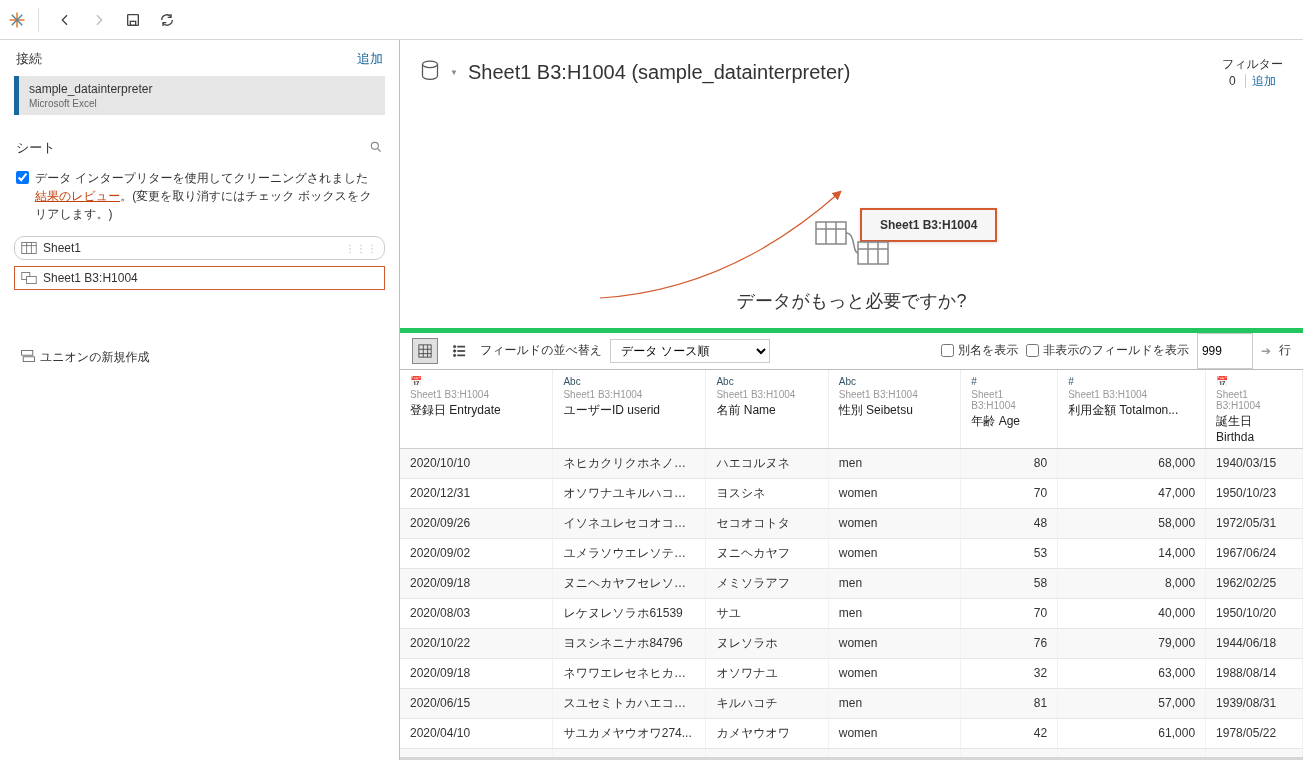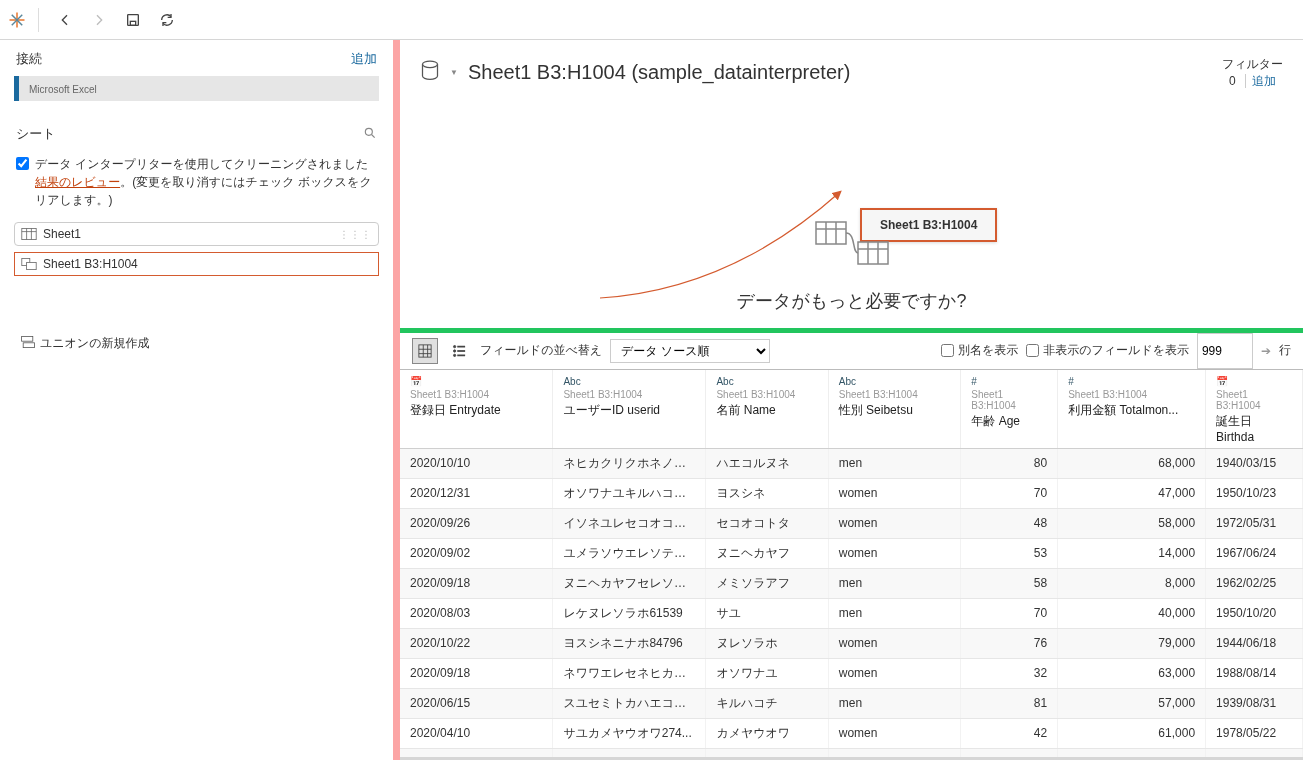--- a/index.html
+++ b/index.html
@@ -3,32 +3,32 @@
 <meta charset="utf-8">
 <style>
 * { box-sizing: border-box; margin: 0; padding: 0; }
 html, body { width: 1303px; height: 760px; font-family: -apple-system, "Segoe UI", Helvetica, Arial, sans-serif; font-size: 12px; color: #333; background: #fff; overflow: hidden; }
 .topbar { height: 40px; display: flex; align-items: center; border-bottom: 1px solid #d6d6d6; padding: 0 8px; gap: 6px; }
 .tableau-logo { width: 18px; height: 18px; display: flex; align-items: center; justify-content: center; }
 .vsep { width: 1px; height: 24px; background: #ddd; margin: 0 6px; }
 .tb-btn { width: 28px; height: 28px; display: flex; align-items: center; justify-content: center; cursor: pointer; color: #555; }
 .tb-btn svg { width: 16px; height: 16px; }
 .body { display: flex; height: 720px; }
-.sidebar { width: 400px; border-right: 7px solid #fca5a5; display: flex; flex-direction: column; }
+.sidebar { width: 400px; border-right: 1px solid #fca5a5; display: flex; flex-direction: column; }
 .sb-sec-head { display: flex; justify-content: space-between; align-items: center; padding: 10px 16px 8px; font-size: 13px; }
 .sb-sec-head .add { color: #1a699e; cursor: pointer; }
 .conn-item { margin: 0 14px 10px; background: #e6e6e6; border-left: 5px solid #1a699e; padding: 6px 10px; }
 .conn-item .sub { font-size: 10px; color: #666; margin-top: 2px; }
 .sheets-head { display: flex; justify-content: space-between; align-items: center; padding: 14px 16px 8px; font-size: 13px; }
 .sheets-head .search-icon { color: #888; }
 .cleaning-note { padding: 4px 16px 10px; font-size: 12px; line-height: 1.5; display: flex; align-items: flex-start; gap: 6px; }
 .cleaning-note input[type=checkbox] { margin-top: 2px; }
 .cleaning-note .link { color: #c2410c; text-decoration: underline; cursor: pointer; }
 .sheet-row { margin: 3px 14px; display: flex; align-items: center; gap: 6px; padding: 4px 6px; border: 1px solid transparent; font-size: 12px; position: relative; }
-.sheet-row.bordered { border: 1px solid #ccc; border-radius: 4px; }
+.sheet-row.bordered { border: 1px solid #ccc; border-radius: 10px; }
 .sheet-row.highlight { border: 1px solid #d45b2f; }
 .sheet-row .grip { position: absolute; right: 6px; color: #bbb; font-size: 10px; letter-spacing: 1px; }
 .sheet-icon { width: 16px; height: 14px; display: inline-flex; }
 .union-row { display: flex; align-items: center; gap: 4px; padding: 16px 20px; font-size: 12px; margin-top: 40px; }
 .main { flex: 1; display: flex; flex-direction: column; overflow: hidden; }
 .main-head { display: flex; align-items: center; padding: 16px 20px 8px; gap: 10px; }
 .ds-title { font-size: 20px; font-weight: 400; }
 .filters-box { margin-left: auto; text-align: center; font-size: 12px; line-height: 1.4; }
 .filters-box .add { color: #1a699e; cursor: pointer; border-left: 1px solid #ccc; padding-left: 6px; margin-left: 6px; }
 .canvas { height: 230px; position: relative; padding: 20px 40px; }
@@ -99,20 +99,21 @@
   </span>
 </div>
 
 <div class="body">
   <div class="sidebar">
     <div class="sb-sec-head">
       <span>接続</span>
       <span class="add">追加</span>
     </div>
     <div class="conn-item">
+      <div>sample_datainterpreter</div>
       <div class="sub">Microsoft Excel</div>
     </div>
 
     <div class="sheets-head">
       <span>シート</span>
       <span class="search-icon">
         <svg class="icon-svg" viewBox="0 0 24 24" stroke="#888" fill="none" stroke-width="2">
             <circle cx="10" cy="10" r="6"></circle>
             <line x1="15" y1="15" x2="20" y2="20"></line>
           </svg>

